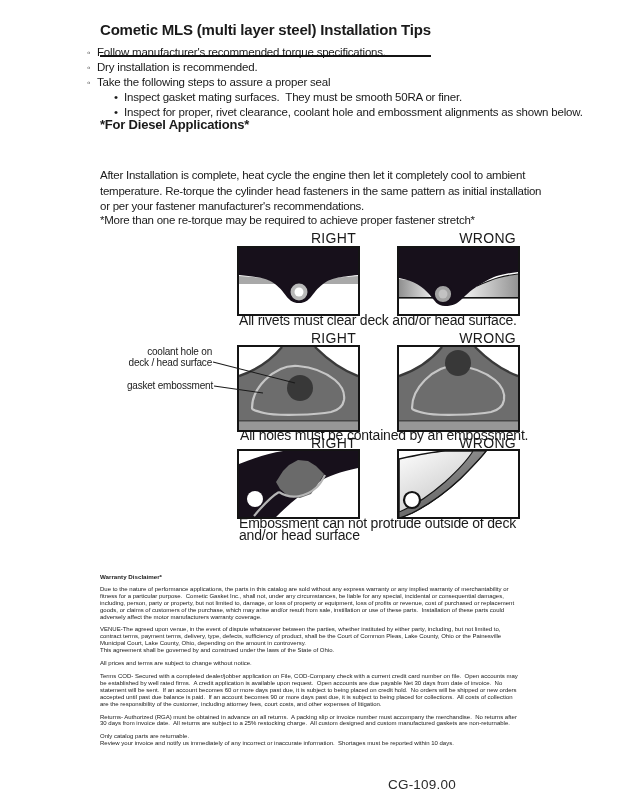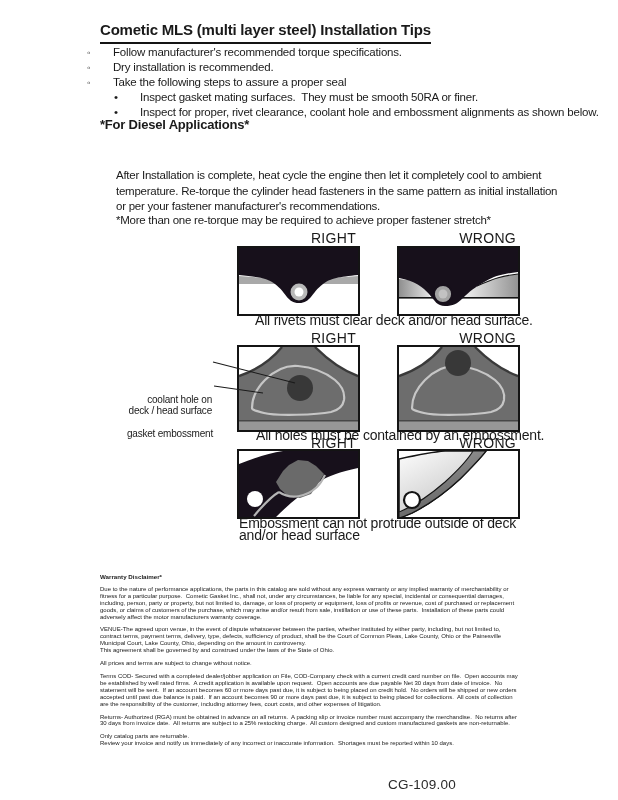--- a/index.html
+++ b/index.html
@@ -1,33 +1,33 @@
 <!DOCTYPE html>
 <html><head>
 <meta charset="utf-8">
 <style>
   html,body{margin:0;padding:0;background:#ffffff;}
   .page{position:relative;width:618px;height:800px;background:#ffffff;overflow:hidden;
         font-family:"Liberation Sans", sans-serif;color:#1a1a1a;}
   .abs{position:absolute;}
-  .pre{white-space:pre-wrap;margin-left:16px;}
+  .pre{white-space:pre-wrap;}
   .title{left:100px;top:21px;font-size:15px;font-weight:bold;letter-spacing:-0.2px;}
-  .title span{display:inline-block;border-bottom:2px solid #141414;padding-bottom:4px;}
+  .title span{display:inline-block;border-bottom:2px solid #141414;padding-bottom:17px;}
   .bullets{left:87px;top:45px;font-size:11.5px;letter-spacing:-0.2px;line-height:15px;}
   .b-row{display:flex;}
   .b-dot{width:10px;flex:0 0 10px;font-size:10px;}
   .b-sub{margin-left:27px;}
   .b-sub .b-dot{font-size:11.5px;}
   .diesel-h{left:100px;top:117px;font-size:13px;font-weight:bold;letter-spacing:-0.2px;}
   .body-t{font-size:11.5px;line-height:15.5px;letter-spacing:-0.25px;}
   .note{left:100px;top:213px;}
   .dg-label{width:119px;text-align:right;font-size:14px;letter-spacing:0.3px;}
   .panel{width:119px;border:2px solid #141414;line-height:0;background:#fff;z-index:1;}
   .caption{font-size:14px;letter-spacing:-0.2px;line-height:12px;}
-  .callout{font-size:10px;line-height:11px;letter-spacing:-0.2px;text-align:right;margin-top:48px;}
+  .callout{font-size:10px;line-height:11px;letter-spacing:-0.2px;text-align:right;}
   .fineprint{left:100px;top:574px;width:440px;font-size:6px;line-height:6.9px;}
   .fineprint h4{margin:0 0 5px 0;font-size:6.2px;font-weight:bold;}
   .fineprint p{margin:0 0 6px 0;}
   .footer{left:388px;top:761px;font-size:13.5px;letter-spacing:0.2px;color:#2a2a2a;margin-top:16px;}
   svg{display:block;}
 </style>
 </head>
 <body>
 
 <div class="page">

